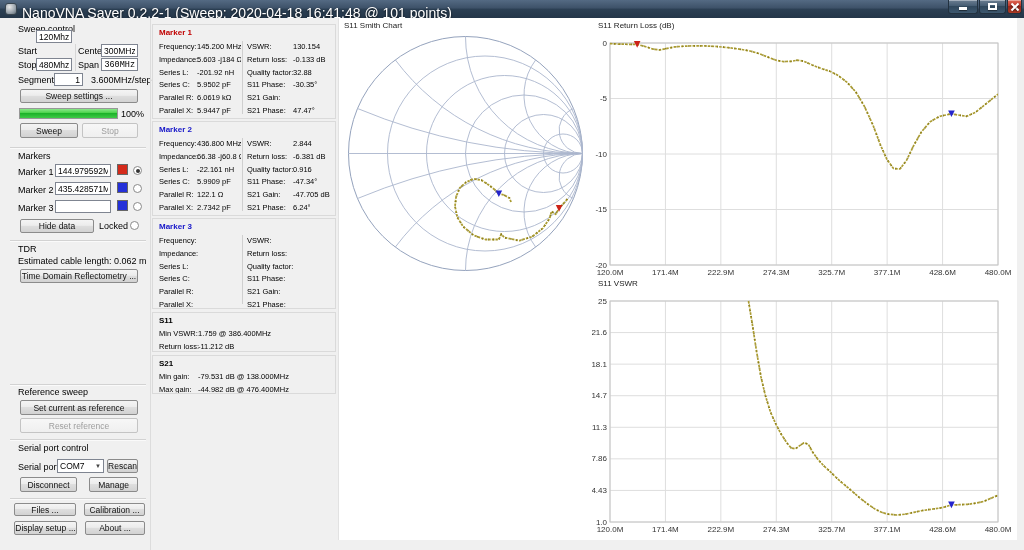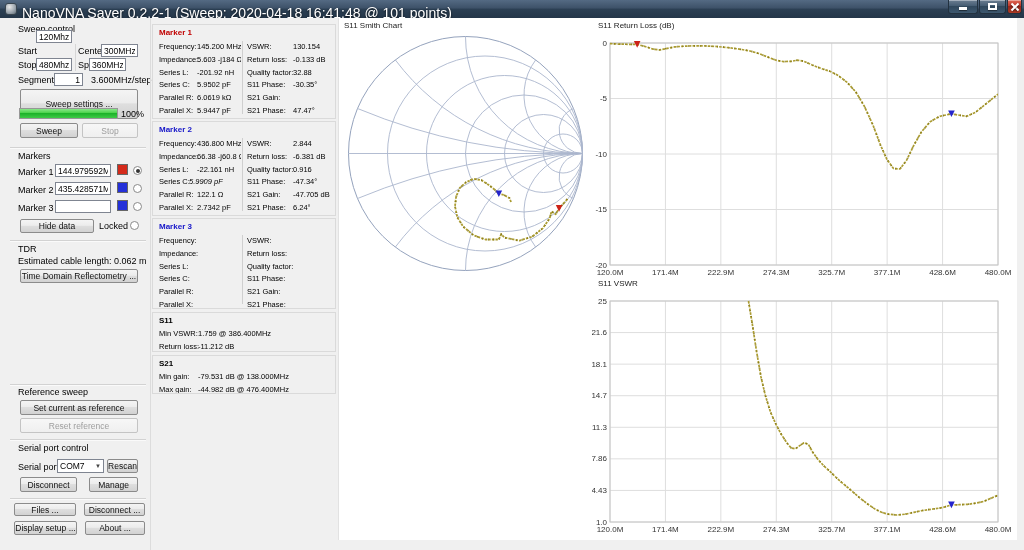--- a/index.html
+++ b/index.html
@@ -85,26 +85,26 @@
   <div class="content">
 
     <span class="lbl" style="left:18px;top:6px;">Sweep control</span>
     <span class="lbl" style="left:18px;top:28px;">Start</span>
     <input class="inp" style="left: 36px; top: 12px; width: 36px; height: 13px;" value="120Mhz">
     <span class="lbl" style="left:78px;top:28px;">Center</span>
     <input class="inp" style="left: 101px; top: 26px; width: 37px; height: 13px;" value="300MHz">
     <span class="lbl" style="left:18px;top:42px;">Stop</span>
     <input class="inp" style="left: 36px; top: 40px; width: 36px; height: 13px;" value="480Mhz">
     <span class="lbl" style="left:78px;top:42px;">Span</span>
-    <input class="inp" style="left: 89px; top: 40px; width: 37px; height: 13px;" value="360MHz">
+    <input class="inp" style="left: 101px; top: 40px; width: 37px; height: 13px; font-family: Liberation Mono, monospace;" value="360MHz">
     <div class="vline" style="left:75px;top:26px;height:27px;"></div>
     <span class="lbl" style="left:18px;top:57px;">Segments</span>
     <input class="inp" style="left: 54px; top: 55px; width: 29px; height: 13px;" value="1">
     <span class="lbl" style="left:91px;top:57px;">3.600MHz/step</span>
-    <div class="btn" style="left:20px;top:71px;width:118px;height:30px;">Sweep settings ...</div>
+    <div class="btn" style="left:20px;top:71px;width:118px;height:14px;">Sweep settings ...</div>
     <div class="progress-wrap" style="left:19px;top:90px;width:99px;height:11px;">
         <div class="progress-fill" style="width:100%;"></div>
       </div>
     <span class="lbl" style="left:121px;top:91px;">100%</span>
     <div class="btn" style="left:20px;top:105px;width:58px;height:15px;">Sweep</div>
     <div class="btn disabled" style="left:82px;top:105px;width:56px;height:15px;">Stop</div>
 
     <div class="sep" style="top:129px;"></div>
     <span class="lbl" style="left:18px;top:133px;">Markers</span>
     <span class="lbl" style="left:18px;top:149px;">Marker 1</span>
@@ -139,21 +139,21 @@
     <div class="combo" style="left:57px;top:441px;width:47px;height:14px;">
       <span>COM7</span>
       <span class="arrow">▼</span>
     </div>
     <div class="btn" style="left:107px;top:441px;width:31px;height:14px;">Rescan</div>
     <div class="btn" style="left:20px;top:459px;width:57px;height:15px;">Disconnect</div>
     <div class="btn" style="left:89px;top:459px;width:49px;height:15px;">Manage</div>
 
     <div class="sep" style="top:480px;"></div>
     <div class="btn" style="left:14px;top:485px;width:62px;height:13px;">Files ...</div>
-    <div class="btn" style="left:84px;top:485px;width:61px;height:13px;">Disconnect ...</div>
+    <div class="btn" style="left:84px;top:485px;width:61px;height:13px;">Calibration ...</div>
     <div class="btn" style="left:14px;top:503px;width:63px;height:14px;">Display setup ...</div>
     <div class="btn" style="left:85px;top:503px;width:60px;height:14px;">About ...</div>
 
     <div class="vline" style="left:150px;top:0;height:532px;background:#dcdcdc;"></div>
 
     <div id="middle-panel">
         <div class="detail-box" style="top: 6px; height: 95px;">
           <div class="dval hdr" style="left: 6px; top: 3px; color: rgb(192, 0, 0);">Marker 1</div>
           <div class="vdiv" style="left: 89px; top: 16px; height: 73px;"></div>
           <div class="dval" style="left: 6px; top: 17px;">Frequency:</div>
@@ -184,21 +184,21 @@
         <div class="detail-box" style="top: 103px; height: 95px;">
           <div class="dval hdr" style="left: 6px; top: 3px; color: rgb(20, 20, 200);">Marker 2</div>
           <div class="vdiv" style="left: 89px; top: 16px; height: 73px;"></div>
           <div class="dval" style="left: 6px; top: 17px;">Frequency:</div>
           <div class="dval lv" style="left: 44px; top: 17px;">436.800 MHz</div>
           <div class="dval" style="left: 6px; top: 29.8px;">Impedance:</div>
           <div class="dval lv" style="left: 44px; top: 29.8px;">66.38 -j60.8 Ω</div>
           <div class="dval" style="left: 6px; top: 42.6px;">Series L:</div>
           <div class="dval lv" style="left: 44px; top: 42.6px;">-22.161 nH</div>
           <div class="dval" style="left: 6px; top: 55.4px;">Series C:</div>
-          <div class="dval lv" style="left: 36px; top: 55.4px; font-style: italic;">5.9909 pF</div>
+          <div class="dval lv" style="left: 44px; top: 55.4px;">5.9909 pF</div>
           <div class="dval" style="left: 6px; top: 68.2px;">Parallel R:</div>
           <div class="dval lv" style="left: 44px; top: 68.2px;">122.1 Ω</div>
           <div class="dval" style="left: 6px; top: 81px;">Parallel X:</div>
           <div class="dval lv" style="left: 44px; top: 81px;">2.7342 pF</div>
           <div class="dval" style="left: 94px; top: 17px;">VSWR:</div>
           <div class="dval rv" style="left: 140px; top: 17px;">2.844</div>
           <div class="dval" style="left: 94px; top: 29.8px;">Return loss:</div>
           <div class="dval rv" style="left: 140px; top: 29.8px;">-6.381 dB</div>
           <div class="dval" style="left: 94px; top: 42.6px;">Quality factor:</div>
           <div class="dval rv" style="left: 140px; top: 42.6px;">0.916</div>

